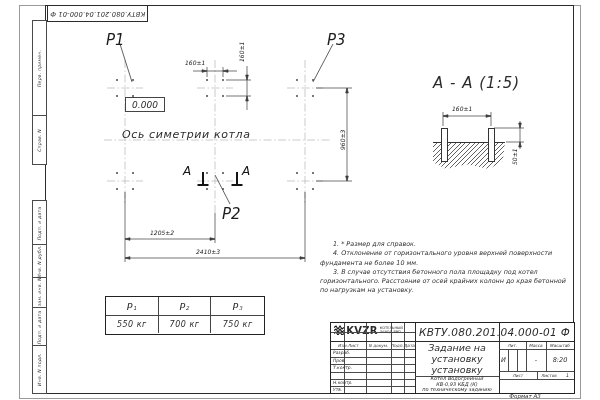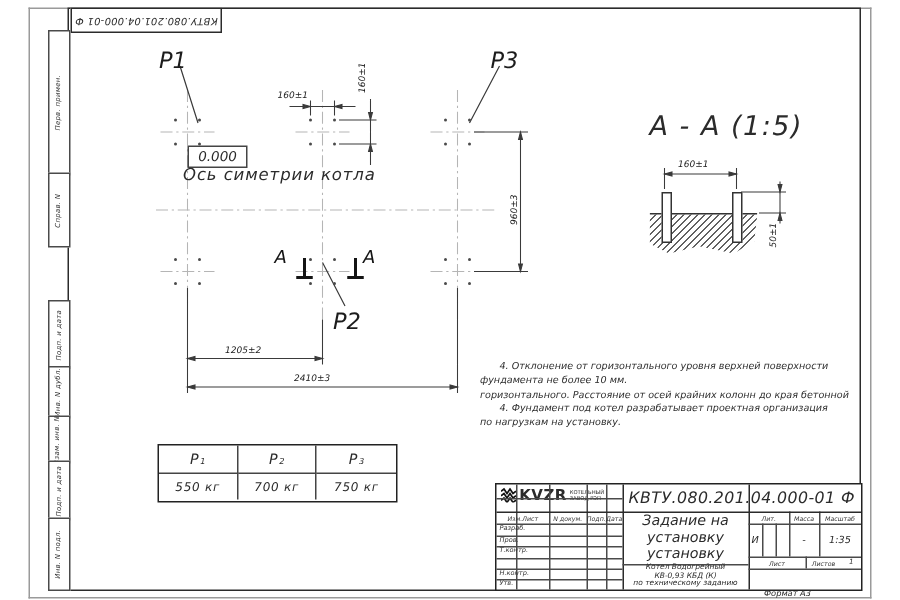--- a/index.html
+++ b/index.html
@@ -16,24 +16,24 @@
   .side-box span{transform:rotate(-90deg);white-space:nowrap;font-size:4.6px;
                  font-style:italic;letter-spacing:.2px;color:#333;}
   
   #corner-stamp{position:absolute;left:47px;top:5px;width:99px;height:15px;
                 border:1px solid #2b2b2b;display:flex;align-items:center;justify-content:center;background:#fff;}
   #corner-stamp span{transform:rotate(180deg);font-size:6.6px;font-style:italic;white-space:nowrap;letter-spacing:.2px;}
   
   .plabel{position:absolute;font-size:15px;font-style:italic;color:#1c1c1c;}
   #elev-box{position:absolute;left:125px;top:97px;width:38px;height:13px;border:0.9px solid #444;
             display:flex;align-items:center;justify-content:center;font-size:9px;font-style:italic;}
-  #axis-label{position:absolute;left:122px;top:110px;font-size:11px;font-style:italic;letter-spacing:.6px;white-space:nowrap;}
+  #axis-label{position:absolute;left:122px;top:128px;font-size:11px;font-style:italic;letter-spacing:.6px;white-space:nowrap;}
   .bolt-dot{position:absolute;width:2px;height:2px;background:#4a4a4a;border-radius:50%;}
   
-  #section-title{position:absolute;left:433px;top:74px;font-size:18px;font-style:italic;letter-spacing:1px;white-space:nowrap;text-align:right;}
+  #section-title{position:absolute;left:433px;top:74px;font-size:15px;font-style:italic;letter-spacing:1px;white-space:nowrap;text-align:right;}
   #found-block{position:absolute;left:433px;top:142px;width:72px;height:26px;
     background:repeating-linear-gradient(135deg,rgba(0,0,0,0) 0 2.6px,rgba(70,70,70,.85) 2.6px 3.3px);
     clip-path:polygon(0 0,100% 0,97% 70%,78% 100%,46% 82%,18% 100%,0 75%);
     border-top:1px solid #333;}
   .bolt{position:absolute;width:5px;height:32px;background:#fff;border:0.9px solid #333;}
   
   #notes{position:absolute;left:320px;top:240px;width:258px;}
   .note{font-size:6.4px;line-height:9.3px;font-style:italic;white-space:nowrap;color:#2e2e2e;}
   .ind{padding-left:13px;}
   
@@ -180,24 +180,25 @@
       <span>0.000</span>
     </div>
   <div id="axis-label">Ось симетрии котла</div>
 
   <div id="section-title">А - А (1:5)</div>
   <div id="found-block"></div>
   <div class="bolt" style="left:441px;top:128px;"></div>
   <div class="bolt" style="left:488px;top:128px;"></div>
 
   <div id="notes">
+    <div class="note ind">1. * Размер для справок.</div>
     <div class="note ind">4. Отклонение от горизонтального уровня верхней поверхности</div>
     <div class="note">фундамента не более 10 мм.</div>
+    <div class="note ind">3. В случае отсутствия бетонного пола площадку под котел</div>
     <div class="note">горизонтального. Расстояние от осей крайних колонн до края бетонной</div>
-    <div class="note ind">4. Фундамент под котел разрабатывает проектная организация</div>
     <div class="note">по нагрузкам на установку.</div>
   </div>
 
   <div id="load-table">
     <div class="cell hd c1">
         <span class="psym">P</span>
         <span class="psub">1</span>
       </div>
     <div class="cell hd c2">
         <span class="psym">P</span>
@@ -261,21 +262,21 @@
       <div>Котел Водогрейный</div>
       <div>КВ-0,93 КБД (К)</div>
       <div>по техническому заданию</div>
     </div>
 
     <div class="tb-cell tb-small" style="left:168px;top:18px;width:27px;height:8px;">Лит.</div>
     <div class="tb-cell tb-small" style="left:195px;top:18px;width:20px;height:8px;">Масса</div>
     <div class="tb-cell tb-small" style="left:215px;top:18px;width:28px;height:8px;">Масштаб</div>
     <div class="tb-cell tb-val" style="left:168px;top:26px;width:9px;height:22px;">И</div>
     <div class="tb-cell tb-val" style="left:195px;top:26px;width:20px;height:22px;">-</div>
-    <div class="tb-cell tb-val" style="left:215px;top:26px;width:28px;height:22px;">1:35</div>
+    <div class="tb-cell tb-val" style="left:215px;top:26px;width:28px;height:22px;">8:20</div>
     <div class="tb-cell tb-small" style="left:168px;top:48px;width:38px;height:8px;">Лист</div>
     <div class="tb-cell tb-small" style="left:206px;top:48px;width:24px;height:8px;">Листов</div>
     <div class="tb-cell tb-small" style="left:230px;top:48px;width:13px;height:8px;font-size:4.8px;">1</div>
 
     <div id="logo-cell">
       <svg width="10" height="10" viewBox="0 0 10 10">
         <polyline points="0,2.5 2,1 4,4 6,1 8,4 10,2.5" fill="none" stroke="#111" stroke-width="1.1"></polyline>
         <polyline points="0,5.5 2,4 4,7 6,4 8,7 10,5.5" fill="none" stroke="#111" stroke-width="1.1"></polyline>
         <polyline points="0,8.5 2,7 4,10 6,7 8,10 10,8.5" fill="none" stroke="#111" stroke-width="1.1"></polyline>
       </svg>

